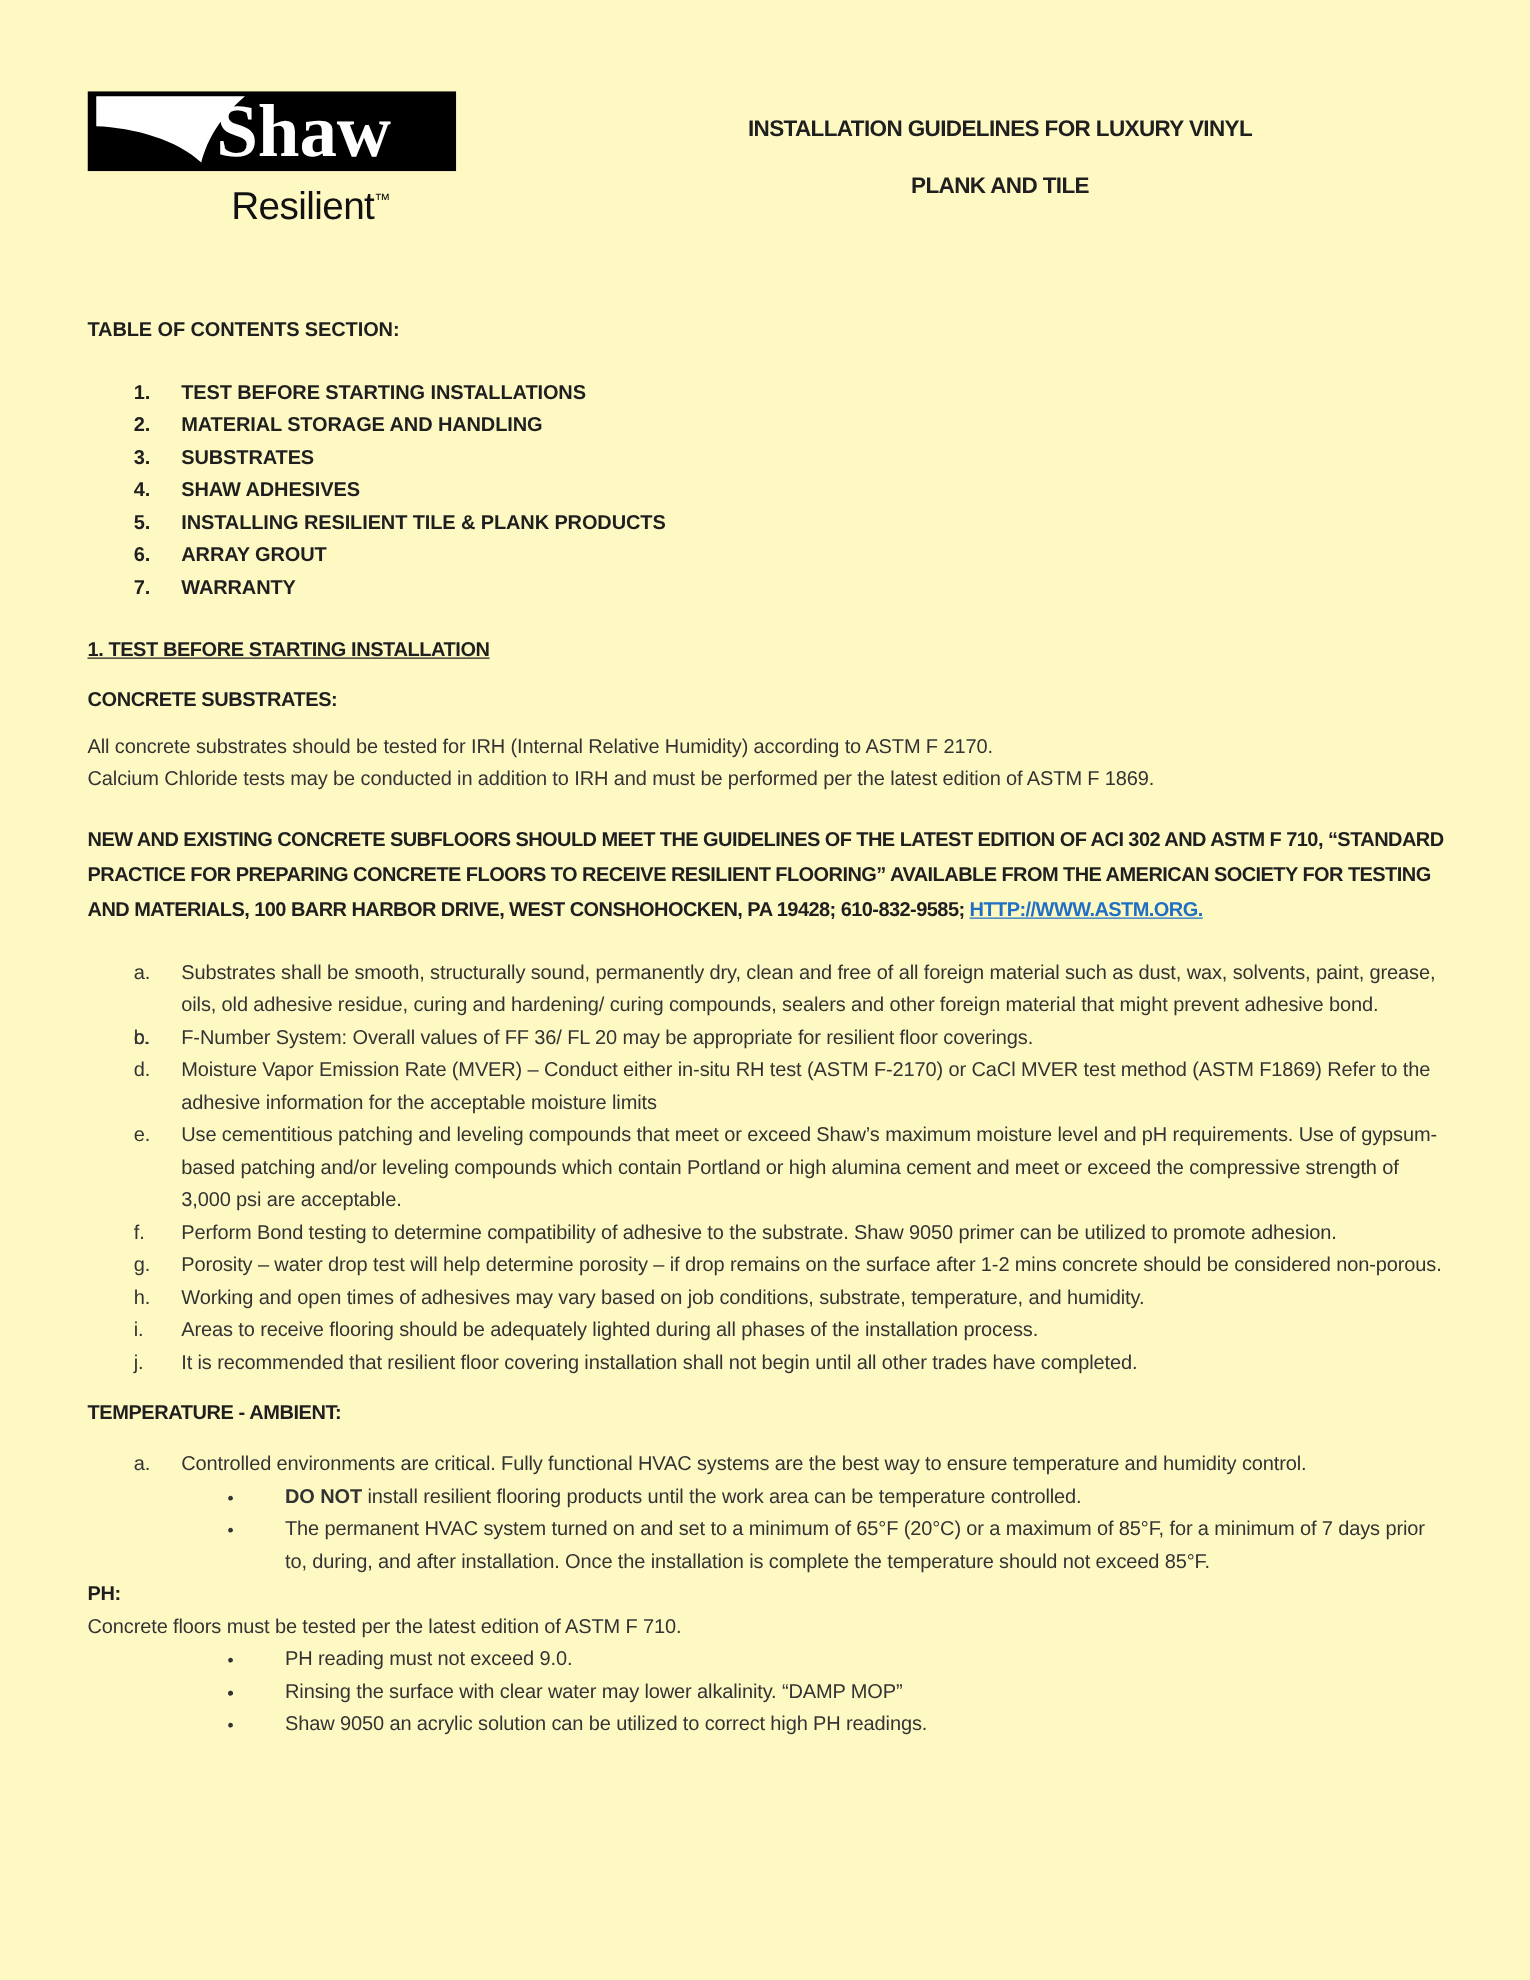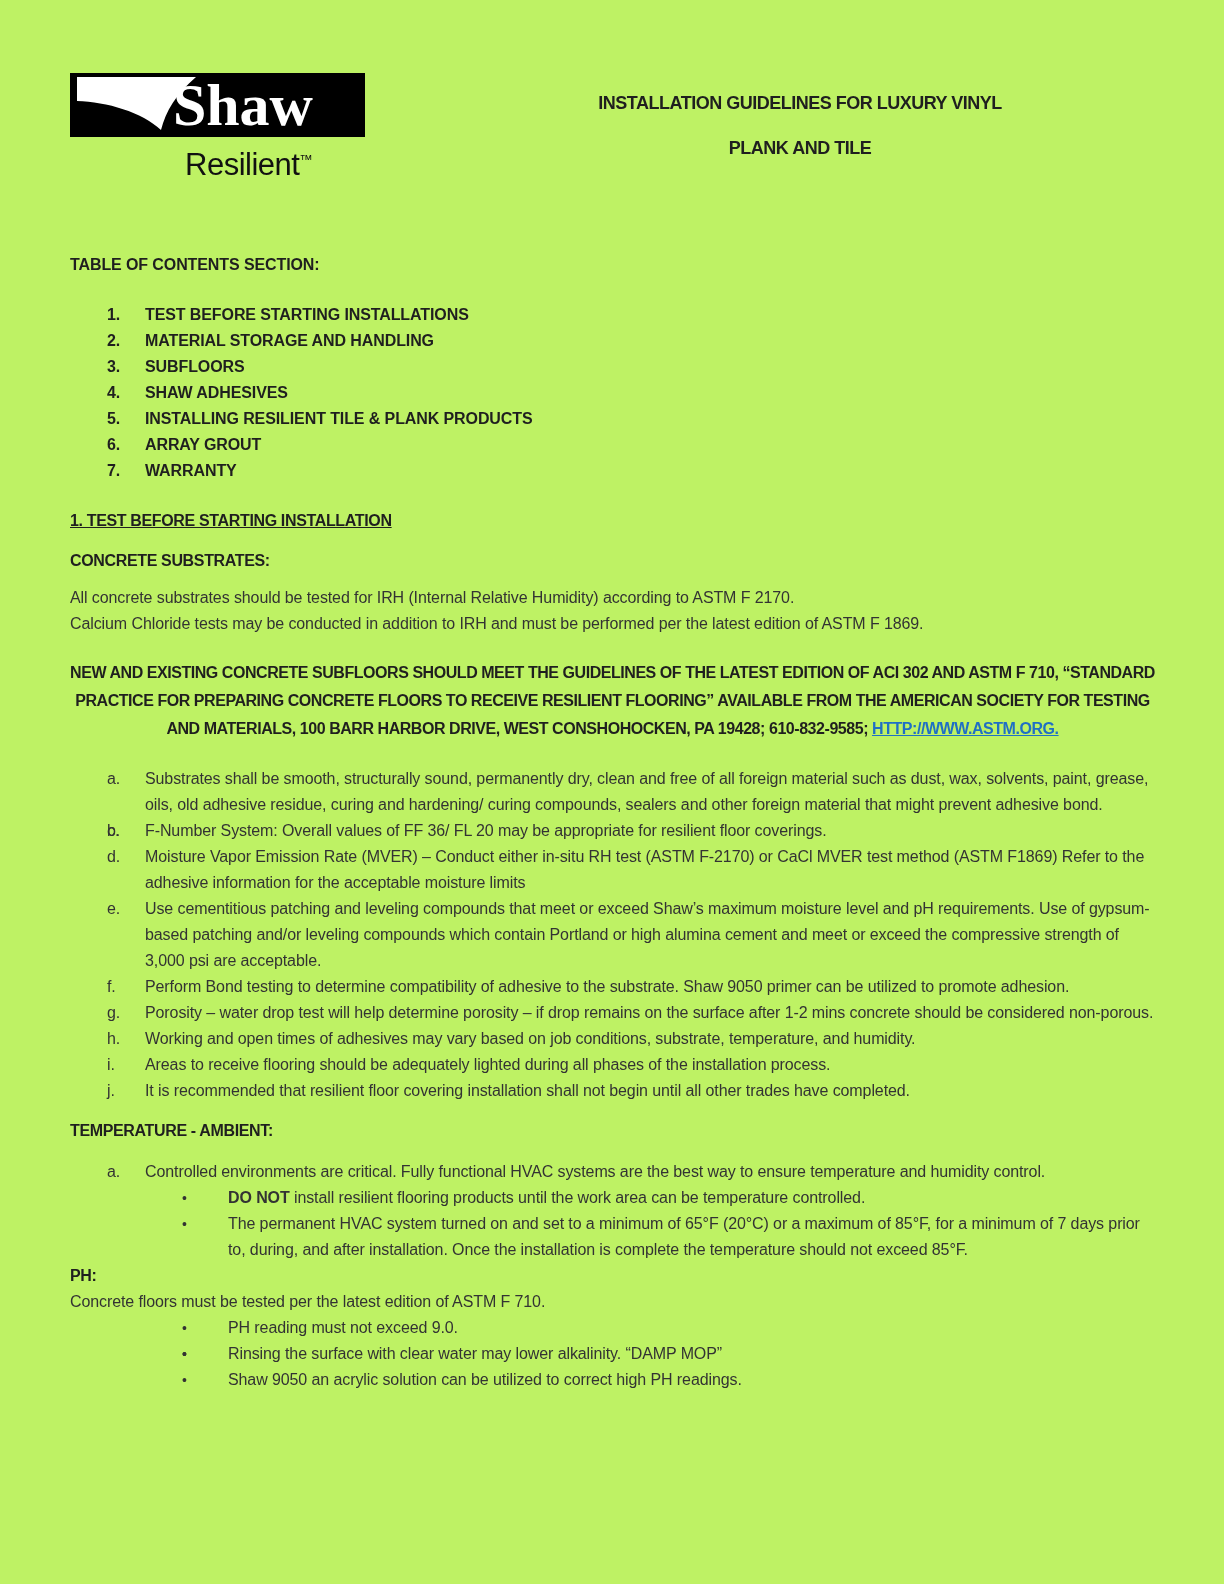--- a/index.html
+++ b/index.html
@@ -2,21 +2,21 @@
 <html><head>
 <meta charset="utf-8">
 <style>
   html, body { margin: 0; padding: 0; background: #ffffff; }
   .page {
     position: relative;
     width: 1224px;
     height: 1584px;
     box-sizing: border-box;
     padding: 73px 69px 0 70px;
-    background: #bef264;
+    background: #fef9c3;
     font-family: "Liberation Sans", sans-serif;
     font-size: 16px;
     line-height: 26px;
     letter-spacing: -0.1px;
     color: #333333;
     overflow: hidden;
   }
   
   .header { display: flex; align-items: flex-start; }
   .logo-block { width: 295px; flex: 0 0 auto; }
@@ -51,21 +51,20 @@
   .h-section { margin-top: 24px; text-decoration: underline; }
   .note { margin-top: 14px; font-weight: bold; color: #ff0000; letter-spacing: -0.35px; }
   .h-concrete { margin-top: 14px; }
   .intro { margin-top: 11px; }
   .standards {
     margin-top: 22px;
     font-weight: bold;
     color: #1f1f1f;
     letter-spacing: -0.45px;
     line-height: 28px;
-    text-align: center;
   }
   .standards a {
     color: #1f6fc5;
     text-decoration: underline;
     cursor: pointer;
   }
   .alpha-list { margin-top: 23px; }
   .alpha-list li { position: relative; padding-left: 75px; }
   .alpha-list .marker { position: absolute; left: 37px; }
   .h-temp { margin-top: 14px; }
@@ -93,21 +92,21 @@
     <div class="title-wrap">
       <div>INSTALLATION GUIDELINES FOR LUXURY VINYL</div>
       <div>PLANK AND TILE</div>
     </div>
   </div>
 
   <div class="toc-heading">TABLE OF CONTENTS SECTION:</div>
   <ol class="toc-list">
     <li><span class="marker">1.</span><span>TEST BEFORE STARTING INSTALLATIONS</span></li>
     <li><span class="marker">2.</span><span>MATERIAL STORAGE AND HANDLING</span></li>
-    <li><span class="marker">3.</span><span>SUBFLOORS</span></li>
+    <li><span class="marker">3.</span><span>SUBSTRATES</span></li>
     <li><span class="marker">4.</span><span>SHAW ADHESIVES</span></li>
     <li><span class="marker">5.</span><span>INSTALLING RESILIENT TILE &amp; PLANK PRODUCTS</span></li>
     <li><span class="marker">6.</span><span>ARRAY GROUT</span></li>
     <li><span class="marker">7.</span><span>WARRANTY</span></li>
   </ol>
 
   <div class="hsec h-section">1. TEST BEFORE STARTING INSTALLATION</div>
   <div class="hsec h-concrete">CONCRETE SUBSTRATES:</div>
 
   <div class="intro">

